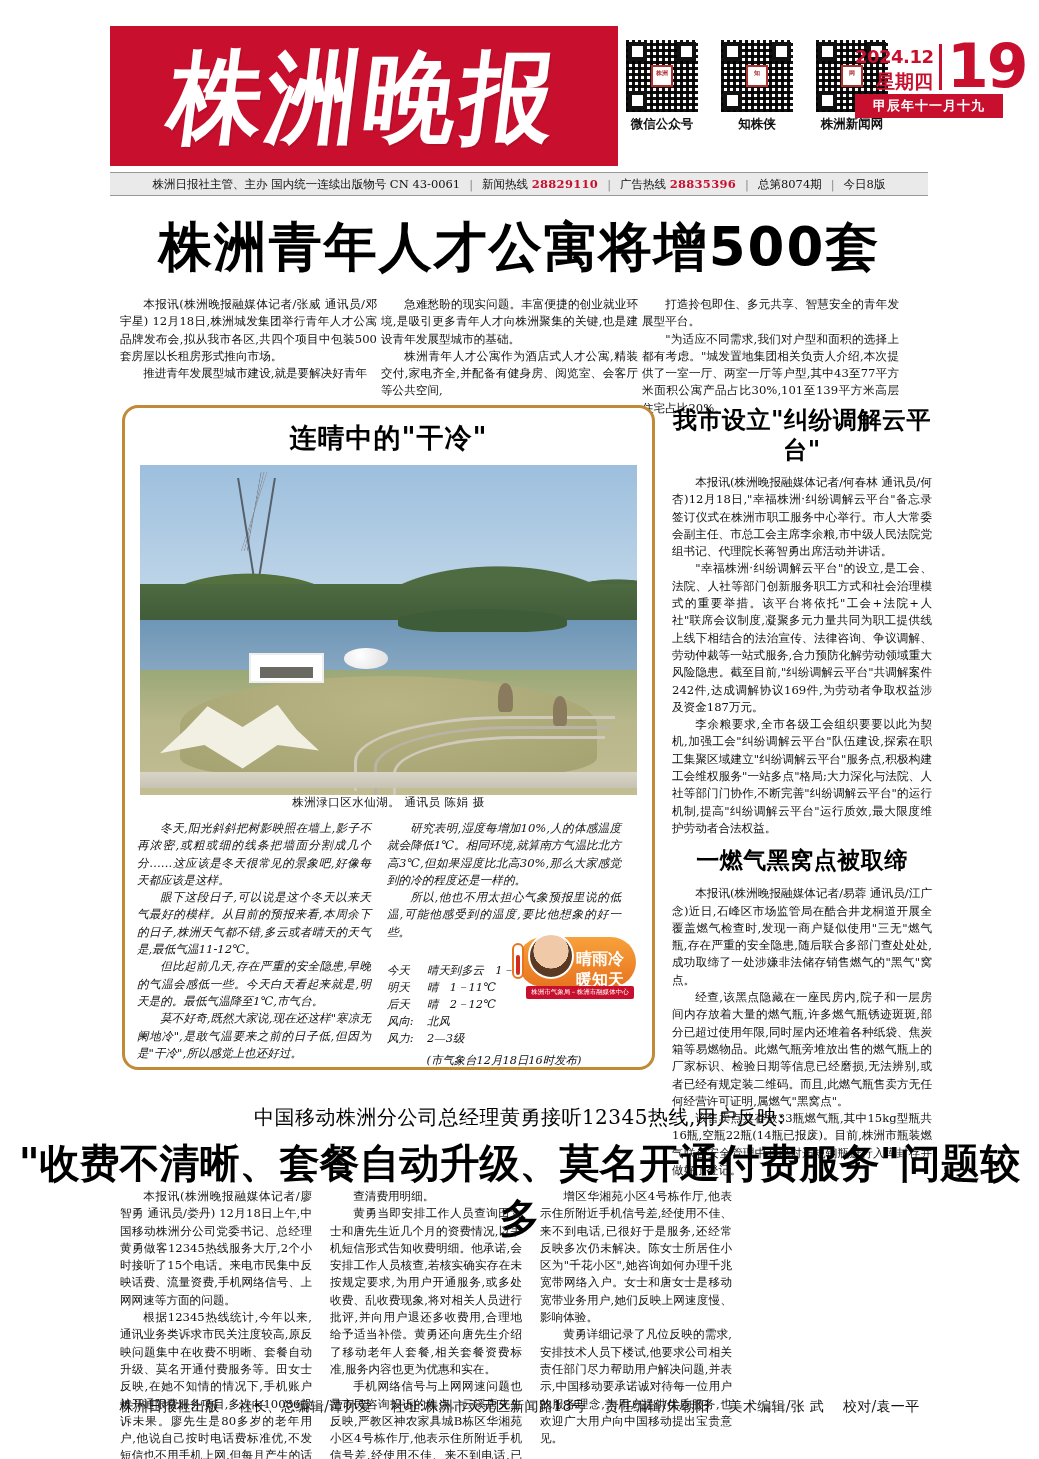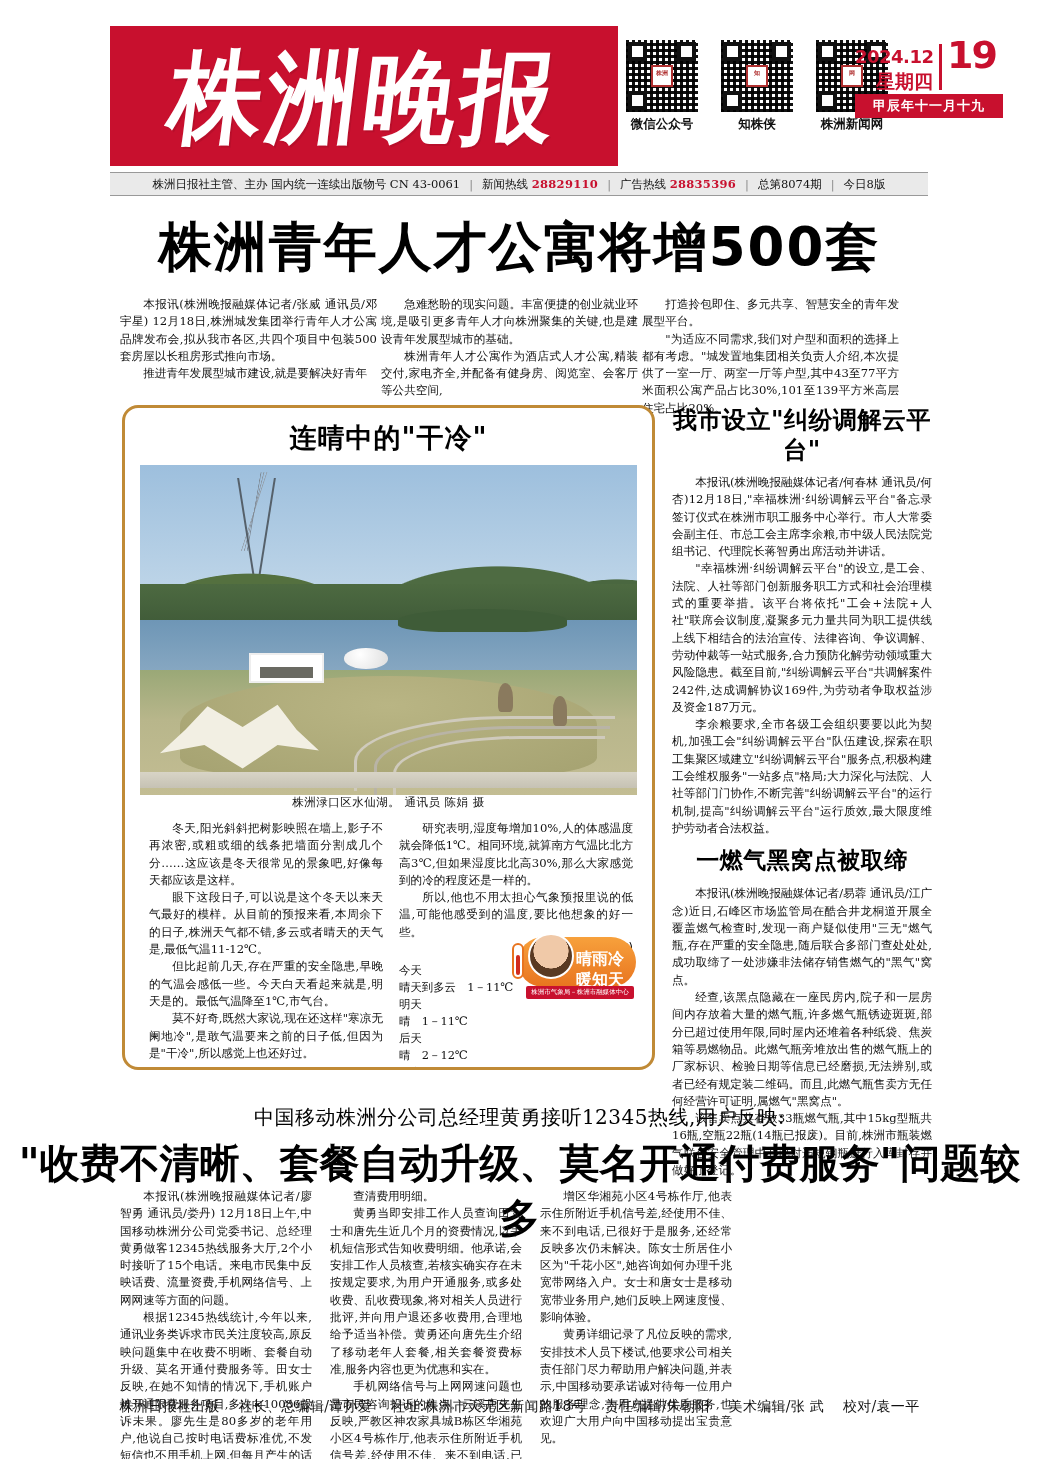--- a/index.html
+++ b/index.html
@@ -51,21 +51,21 @@
   .qr-label{font-size:12.5px;color:#111;margin-top:4px;white-space:nowrap;
     font-family:"DejaVu Serif","Liberation Serif",serif;font-weight:bold;}
 
   .datebox{position:absolute;left:745px;top:16px;width:150px;height:78px;}
   .date-left{position:absolute;left:0;top:4px;width:78px;text-align:right;}
   .date-ymd{color:#c8102e;font-size:18px;font-weight:bold;letter-spacing:-.5px;
     font-family:"DejaVu Sans","Liberation Sans",sans-serif;}
   .date-week{color:#c8102e;font-size:19px;font-weight:bold;margin-top:2px;
     font-family:"DejaVu Serif","Liberation Serif",serif;}
   .date-sep{position:absolute;left:84px;top:2px;width:3px;height:46px;background:#c8102e;}
-  .date-day{position:absolute;left:92px;top:-6px;color:#c8102e;font-size:38px;
+  .date-day{position:absolute;left:92px;top:-6px;color:#c8102e;font-size:60px;
     font-weight:bold;line-height:1;letter-spacing:-2px;}
   .date-lunar{
     position:absolute;left:0;top:52px;width:148px;background:#c8102e;color:#fff;
     font-size:13px;font-weight:bold;text-align:center;padding:3px 0;
     font-family:"DejaVu Serif","Liberation Serif",serif;letter-spacing:1px;
     box-sizing:border-box;
   }
 
   
   .infobar{
@@ -162,27 +162,27 @@
       linear-gradient(104deg,transparent 49.6%,#8b95a0 49.8%,transparent 50.2%),
       linear-gradient(108deg,transparent 49.6%,#939da7 49.8%,transparent 50.2%);
   }
   .tree{position:absolute;width:3%;height:9%;background:#8a7a5e;border-radius:50% 50% 20% 20%;}
 
   .photo-caption{
     text-align:center;font-size:11.5px;color:#111;margin-top:0;
     font-family:"DejaVu Serif","Liberation Serif",serif;letter-spacing:.5px;
   }
   .feature-body{
-    display:flex;gap:16px;padding:10px 18px 0 24px;box-sizing:border-box;
+    display:flex;gap:16px;padding:10px 18px 0 12px;box-sizing:border-box;font-style:italic;
   }
   .feature-body .fcol{width:234px;}
 
   .wx-table{margin-top:6px;font-family:"DejaVu Serif","Liberation Serif",serif;
     font-size:11.4px;color:#111;line-height:17px;}
-  .wx-row{display:flex;flex-direction:column;}
+  .wx-row{display:flex;}
   .wx-k{width:40px;flex:none;}
   .wx-v{flex:1;}
   .wx-sig{text-align:right;font-size:11.4px;margin-bottom:3px;}
   .wx-issue{text-align:center;font-size:11.4px;margin-top:5px;}
   .wx-badge{
     position:absolute;right:16px;bottom:70px;width:118px;height:64px;
   }
   .wx-badge .oval{
     position:absolute;left:0;top:4px;width:118px;height:50px;border-radius:26px;
     background:linear-gradient(#f7a13c,#e8741f);

